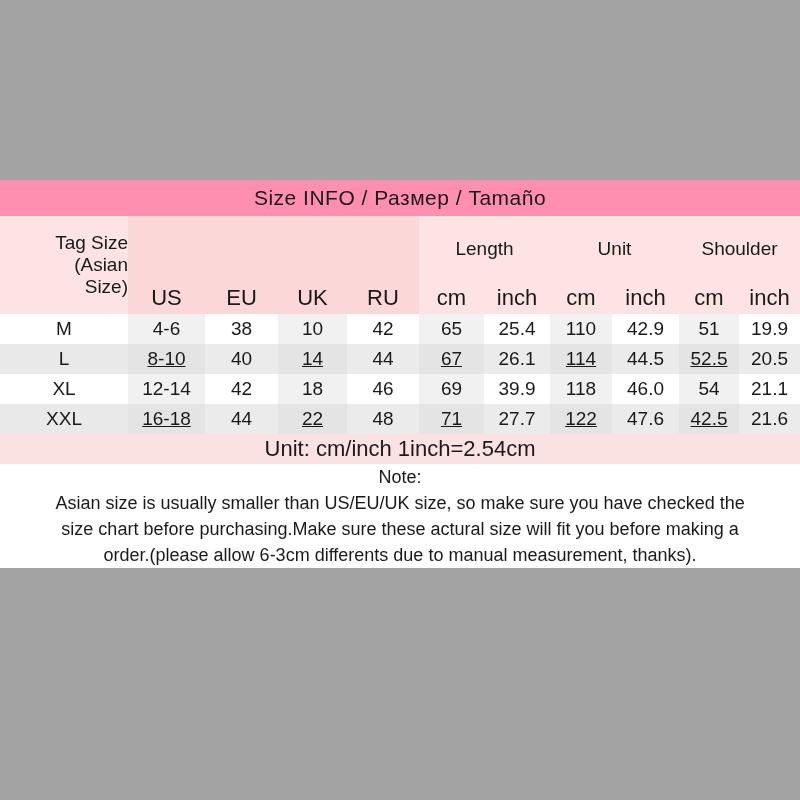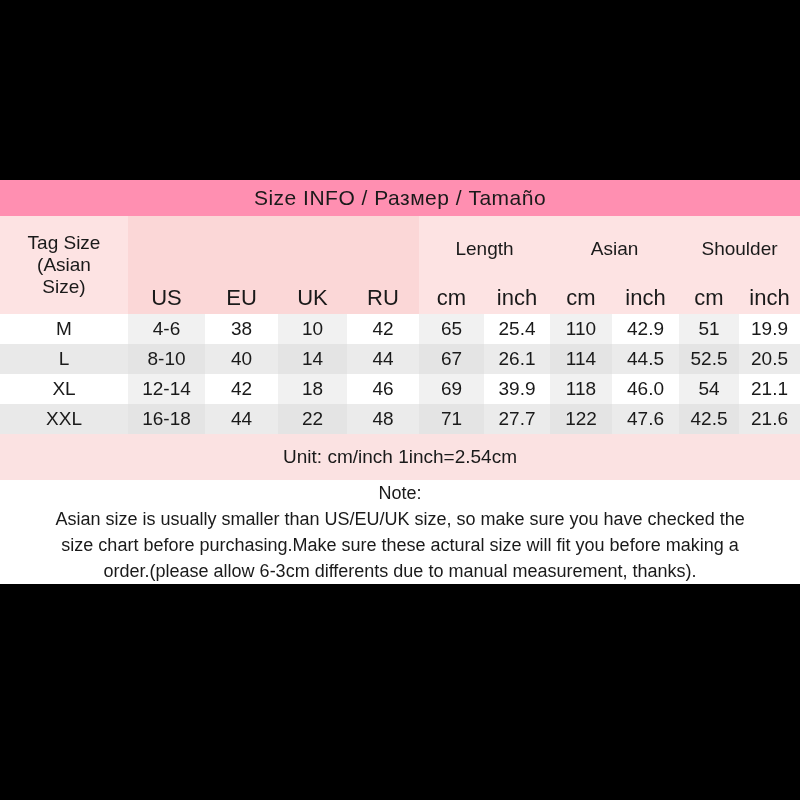--- a/index.html
+++ b/index.html
@@ -7,21 +7,21 @@
     padding: 0;
     width: 800px;
     height: 800px;
     background: #ffffff;
     font-family: "Liberation Sans", sans-serif;
   }
   #page {
     position: relative;
     width: 800px;
     height: 800px;
-    background: #000000;
+    background: #a3a3a3;
     overflow: hidden;
   }
   .chart-wrap {
     position: absolute;
     left: 0;
     top: 180px;
     width: 800px;
   }
   table.size-table {
     border-collapse: collapse;
@@ -66,41 +66,41 @@
   }
   .data-row {
     height: 30px;
     font-size: 19px;
   }
   .row-a td { background: #ffffff; }
   .row-b td { background: #ebebeb; }
   .row-a td.c-tag { background: #ffffff; }
   .row-b td.c-tag { background: #e9e9e9; }
   .cell-shade-1 { background: #f1f1f1 !important; }
-  .cell-shade-2 { background: #e4e4e4 !important; }
+  .cell-shade-2 { background: #e4e4e4 !important; text-decoration: underline; }
   .unit-row td {
-    height: 46px;
+    height: 30px;
     background: #fbe2e2;
     color: #ff2d2d;
-    font-size: 19px;
+    font-size: 22px;
   }
   .note-label td {
     height: 26px;
     background: #ffffff;
     font-size: 18px;
   }
   .note-body td {
     background: #ffffff;
     font-size: 18px;
     line-height: 26px;
     padding: 0 4px 6px 4px;
     text-align: center;
   }
   .note-body .line { display: block; white-space: nowrap; }
-  .tag-size-lines span { display: block; }
+  .tag-size-lines span { display: block; text-align: right; }
 </style>
 </head>
 <body>
 
 <div id="page">
   <div class="chart-wrap">
     <table class="size-table">
       <colgroup>
         <col style="width:128px">
         <col style="width:77px">
@@ -125,21 +125,21 @@
               <span>Tag Size</span>
               <span>(Asian</span>
               <span>Size)</span>
             </span>
           </td>
           <td class="lightpink"></td>
           <td class="lightpink"></td>
           <td class="lightpink"></td>
           <td class="lightpink"></td>
           <td colspan="2">Length</td>
-          <td colspan="2">Asian</td>
+          <td colspan="2">Unit</td>
           <td colspan="2">Shoulder</td>
         </tr>
 
         <tr class="hdr-band hdr-sub">
           <td class="lightpink">US</td>
           <td class="lightpink">EU</td>
           <td class="lightpink">UK</td>
           <td class="lightpink">RU</td>
           <td>cm</td>
           <td>inch</td>

